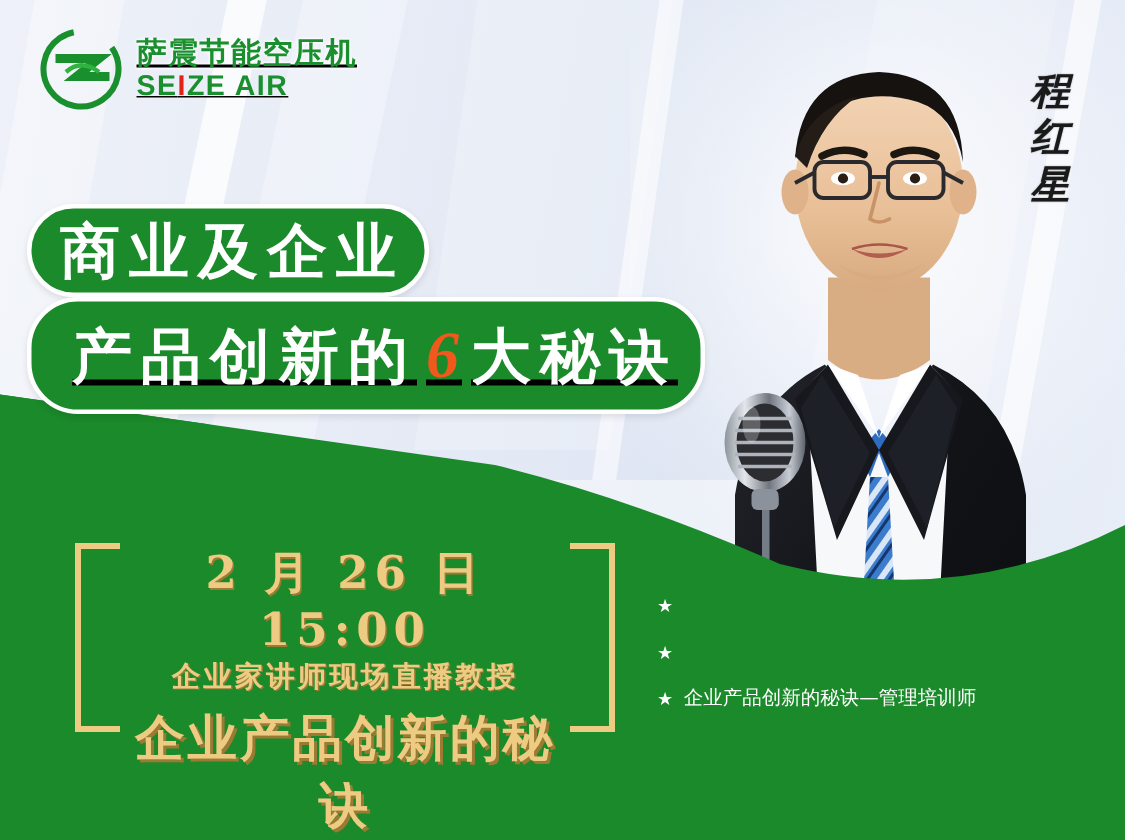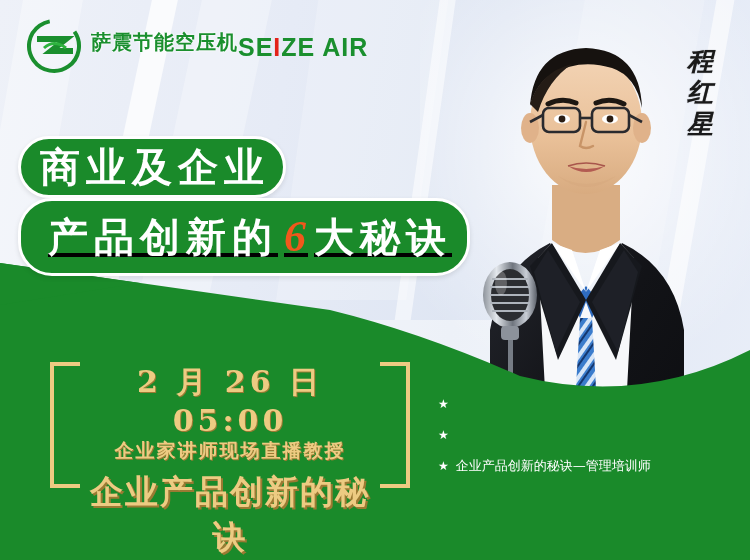--- a/index.html
+++ b/index.html
@@ -28,25 +28,25 @@
   
   .halo{position:absolute;left:420px;top:-30px;width:360px;height:400px;
     background:radial-gradient(ellipse at 45% 45%, rgba(255,255,255,.85) 0%, rgba(255,255,255,.2) 55%, rgba(255,255,255,0) 75%);}
 
   
   .green-shape{position:absolute;left:0;top:0;width:750px;height:560px;}
 
   
   .logo{position:absolute;left:26px;top:18px;display:flex;align-items:center;gap:9px;}
   .logo-mark{width:56px;height:56px;position:relative;flex:none;}
-  .logo-text{display:flex;flex-direction:row;line-height:1;}
+  .logo-text{display:flex;flex-direction:column;line-height:1;text-decoration:underline;}
   .logo-cn{font-size:20px;font-weight:bold;color:#1a8f2e;letter-spacing:1px;
     font-family:"DejaVu Sans","Liberation Sans",sans-serif;
     text-shadow:0 0 2px #fff,0 0 3px #fff;}
-  .logo-en{font-size:25px;font-weight:bold;color:#1a8f2e;letter-spacing:1px;margin-top:3px;
+  .logo-en{font-size:19px;font-weight:bold;color:#1a8f2e;letter-spacing:1px;margin-top:3px;
     font-family:"Liberation Sans",sans-serif;}
   .logo-en .hl{color:#e32119;}
 
   
   .pill{
     position:absolute;background:#1a8a2a;border-radius:34px;
     border:3px solid #ffffff;box-sizing:border-box;
     display:flex;align-items:center;justify-content:center;
     box-shadow:0 2px 5px rgba(0,0,0,.10);
   }
@@ -255,21 +255,21 @@
   <div class="speaker-name">
     <span>程</span>
     <span>红</span>
     <span>星</span>
   </div>
 
   <div class="bracket-block">
     <div class="br l"></div>
     <div class="br r"></div>
     <div class="gold-lines">
-      <div class="g-time">2 月 26 日 05:00</div>
+      <div class="g-time">2 月 26 日 15:00</div>
       <div class="g-sub">企业家讲师现场直播教授</div>
       <div class="g-main">企业产品创新的秘诀</div>
     </div>
   </div>
 
   <div class="bullets">
     <div class="bullet">
       <span class="star">★</span>
     </div>
     <div class="bullet">

